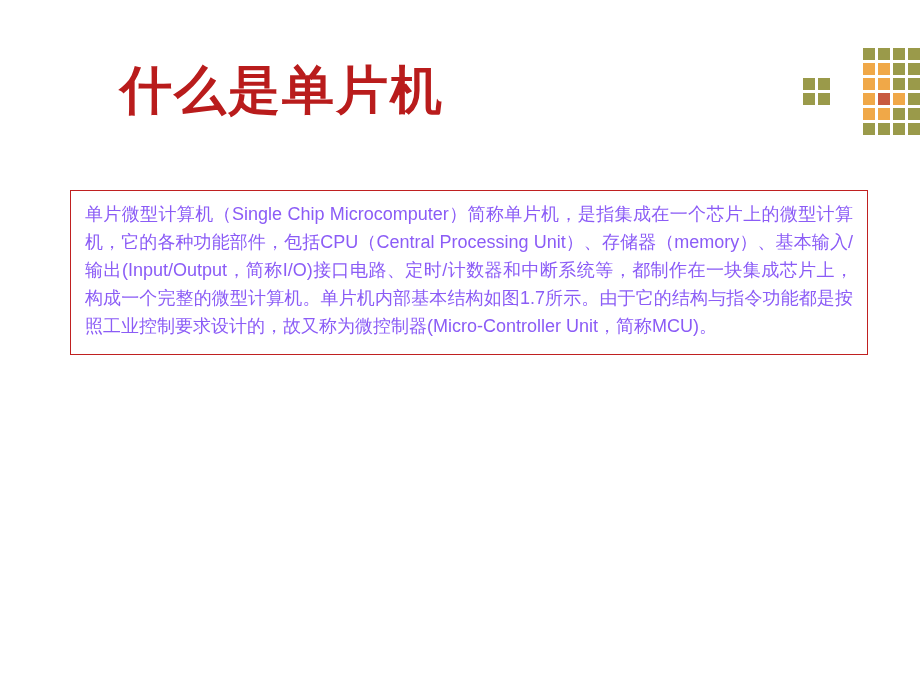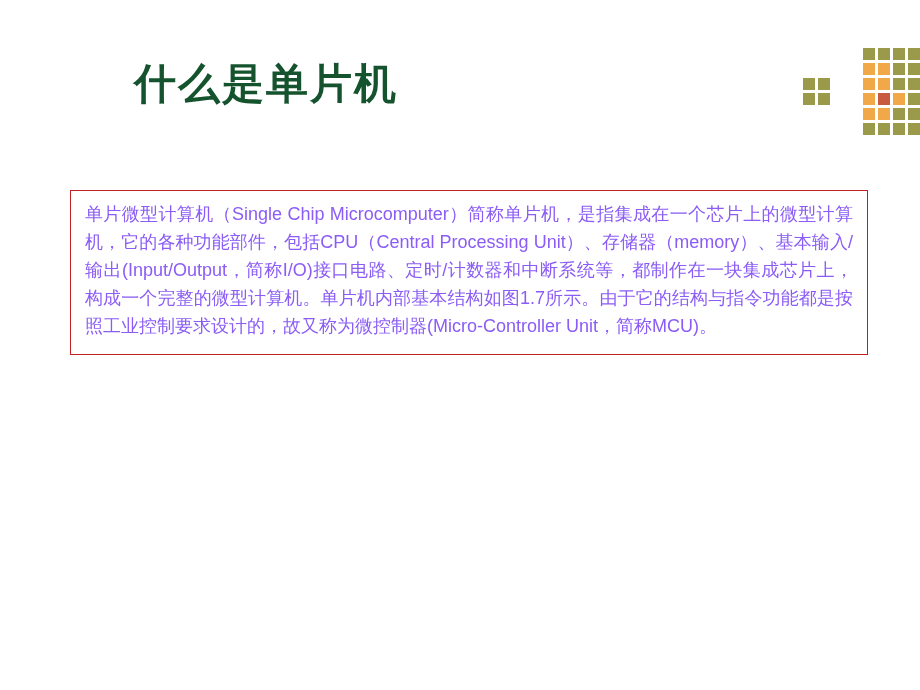--- a/index.html
+++ b/index.html
@@ -25,24 +25,24 @@
     height: 12px;
   }
   .c-olive  { background: #9a9a4a; }
   .c-orange { background: #f0a848; }
   .c-red    { background: #c85a40; }
   .c-empty  { background: transparent; }
 
   .slide-title {
     position: absolute;
     top: 56px;
-    left: 134px;
-    font-size: 42px;
+    left: 120px;
+    font-size: 52px;
     font-weight: 700;
-    color: #14532d;
+    color: #b91c1c;
     letter-spacing: 2px;
   }
   .content-box {
     position: absolute;
     top: 190px;
     left: 70px;
     width: 798px;
     border: 1.5px solid #c02020;
     padding: 10px 14px 14px 14px;
     font-size: 18px;

